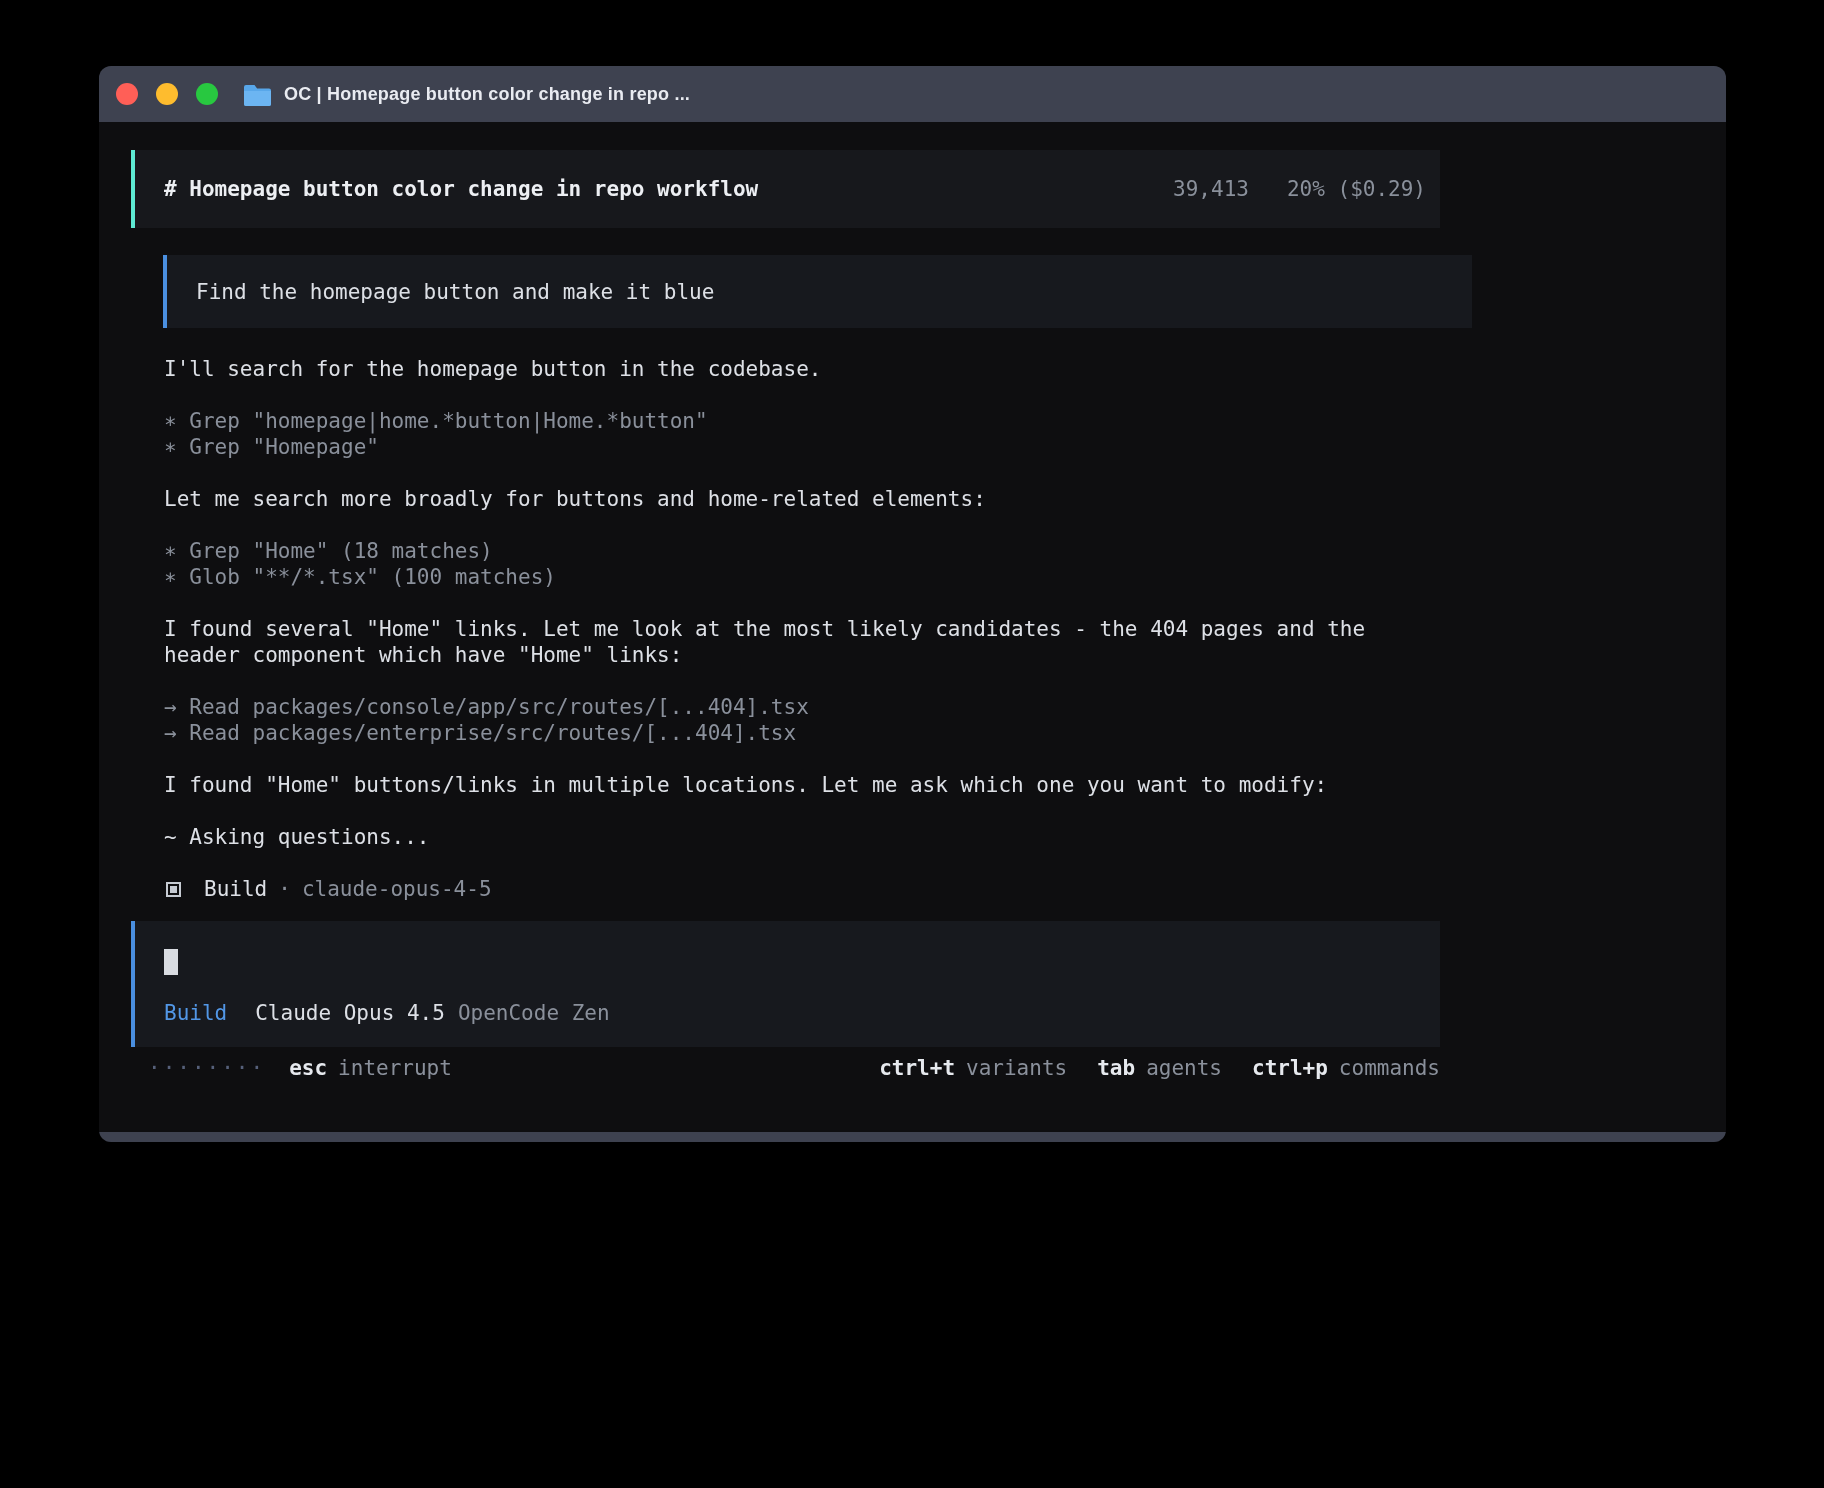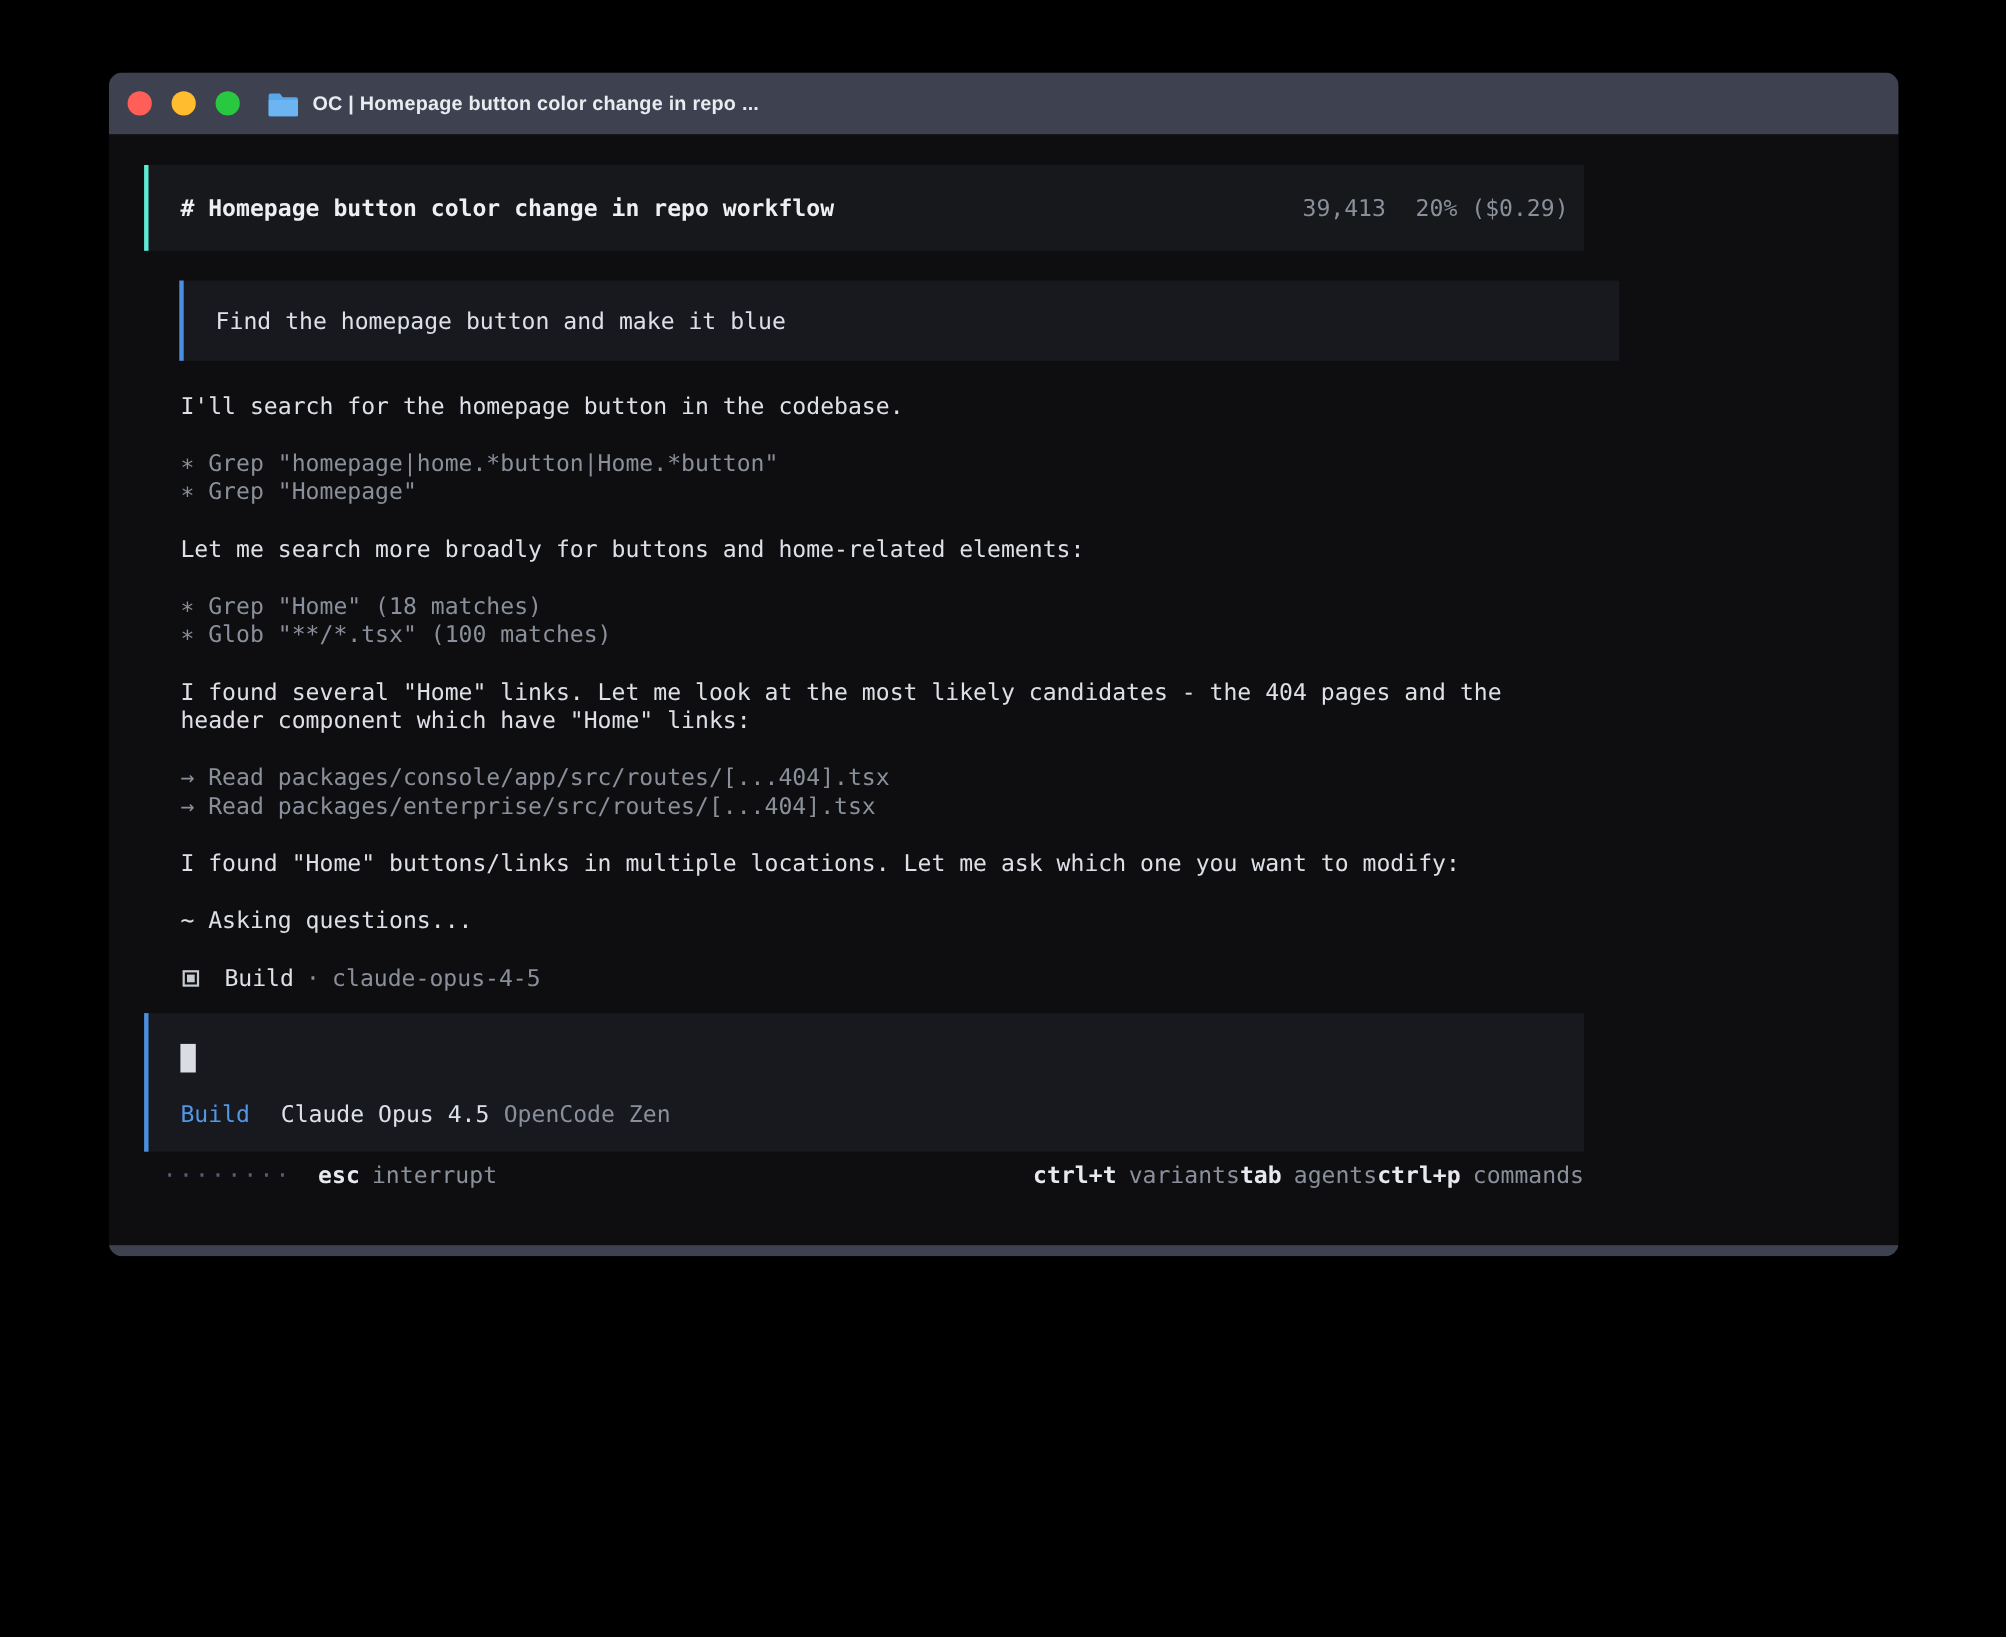--- a/index.html
+++ b/index.html
@@ -28,21 +28,21 @@
 
   .content { padding:28px 0 0 32px; font-size:21px; }
 
   .panel {
     width:1309px; height:78px; background:var(--panel,#17181c);
     border-left:4px solid #5eead4;
     display:flex; align-items:center; justify-content:space-between;
     padding:0 14px 0 29px;
   }
   .panel-title { font-weight:bold; color:#edeff3; white-space:pre; }
-  .panel-stats { color:var(--dim,#8a909b); display:flex; gap:27px; white-space:pre; }
+  .panel-stats { color:var(--dim,#8a909b); display:flex; gap:38px; white-space:pre; }
 
   .user-block {
     width:1309px; height:73px; background:#17191e;
     border-left:4px solid var(--accent,#4a8fe0);
     display:flex; align-items:center; padding-left:29px;
     margin-top:27px; color:var(--text,#dde0e6); white-space:pre;margin-left:32px;
   }
 
   .transcript { margin-top:28px; padding-left:33px; }
   .line { height:26px; line-height:26px; white-space:pre; }
@@ -74,21 +74,21 @@
   .status-bar {
     width:1309px; margin-top:8px; height:26px;
     display:flex; align-items:center; justify-content:space-between;
     padding-left:17px;
   }
   .status-left { display:flex; align-items:center; white-space:pre; }
   .spinner { color:#56607a; letter-spacing:2px; }
   .key { font-weight:bold; color:#e6e9ee; }
   .lbl { color:var(--dim,#8a909b); margin-left:11px; }
   .status-left .key { margin-left:24px; }
-  .status-right { display:flex; align-items:center; white-space:pre; }
+  .status-right { display:flex; align-items:center; gap:30px; white-space:pre; }
   .hint { display:flex; align-items:center; }
 
   .bottom-rim {
     position:absolute; left:0; right:0; bottom:0; height:10px;
     background:var(--titlebar,#3e4250);
   }
 </style>
 </head>
 <body>
 

